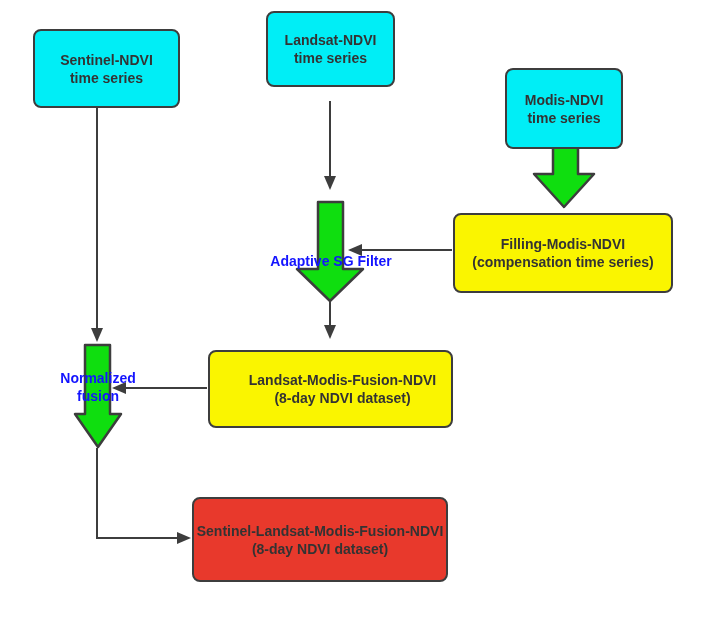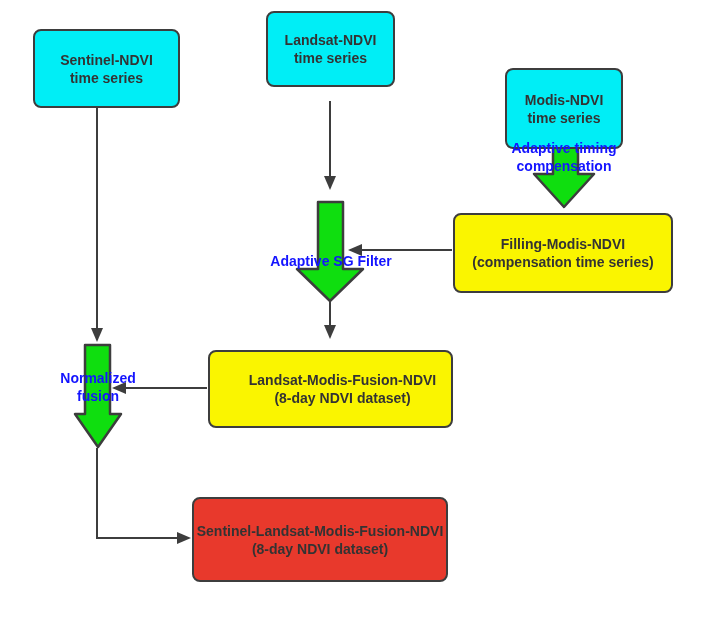--- a/index.html
+++ b/index.html
@@ -89,24 +89,20 @@
   <div class="node node-yellow" style="left:208px;top:350px;width:245px;height:78px;padding-left:24px;">
     <span>Landsat-Modis-Fusion-NDVI</span>
     <span>(8-day NDVI dataset)</span>
   </div>
 
   <div class="node node-red" style="left:192px;top:497px;width:256px;height:85px;">
     <span>Sentinel-Landsat-Modis-Fusion-NDVI</span>
     <span>(8-day NDVI dataset)</span>
   </div>
 
-  <div class="edge-label" style="left:464px;top:139px;width:200px;">
-    <div>Adaptive timing</div>
-    <div>compensation</div>
-  </div>
 
   <div class="edge-label" style="left:246px;top:252px;width:170px;">
     <div>Adaptive SG Filter</div>
   </div>
 
   <div class="edge-label" style="left:18px;top:369px;width:160px;">
     <div>Normalized</div>
     <div>fusion</div>
   </div>
 

